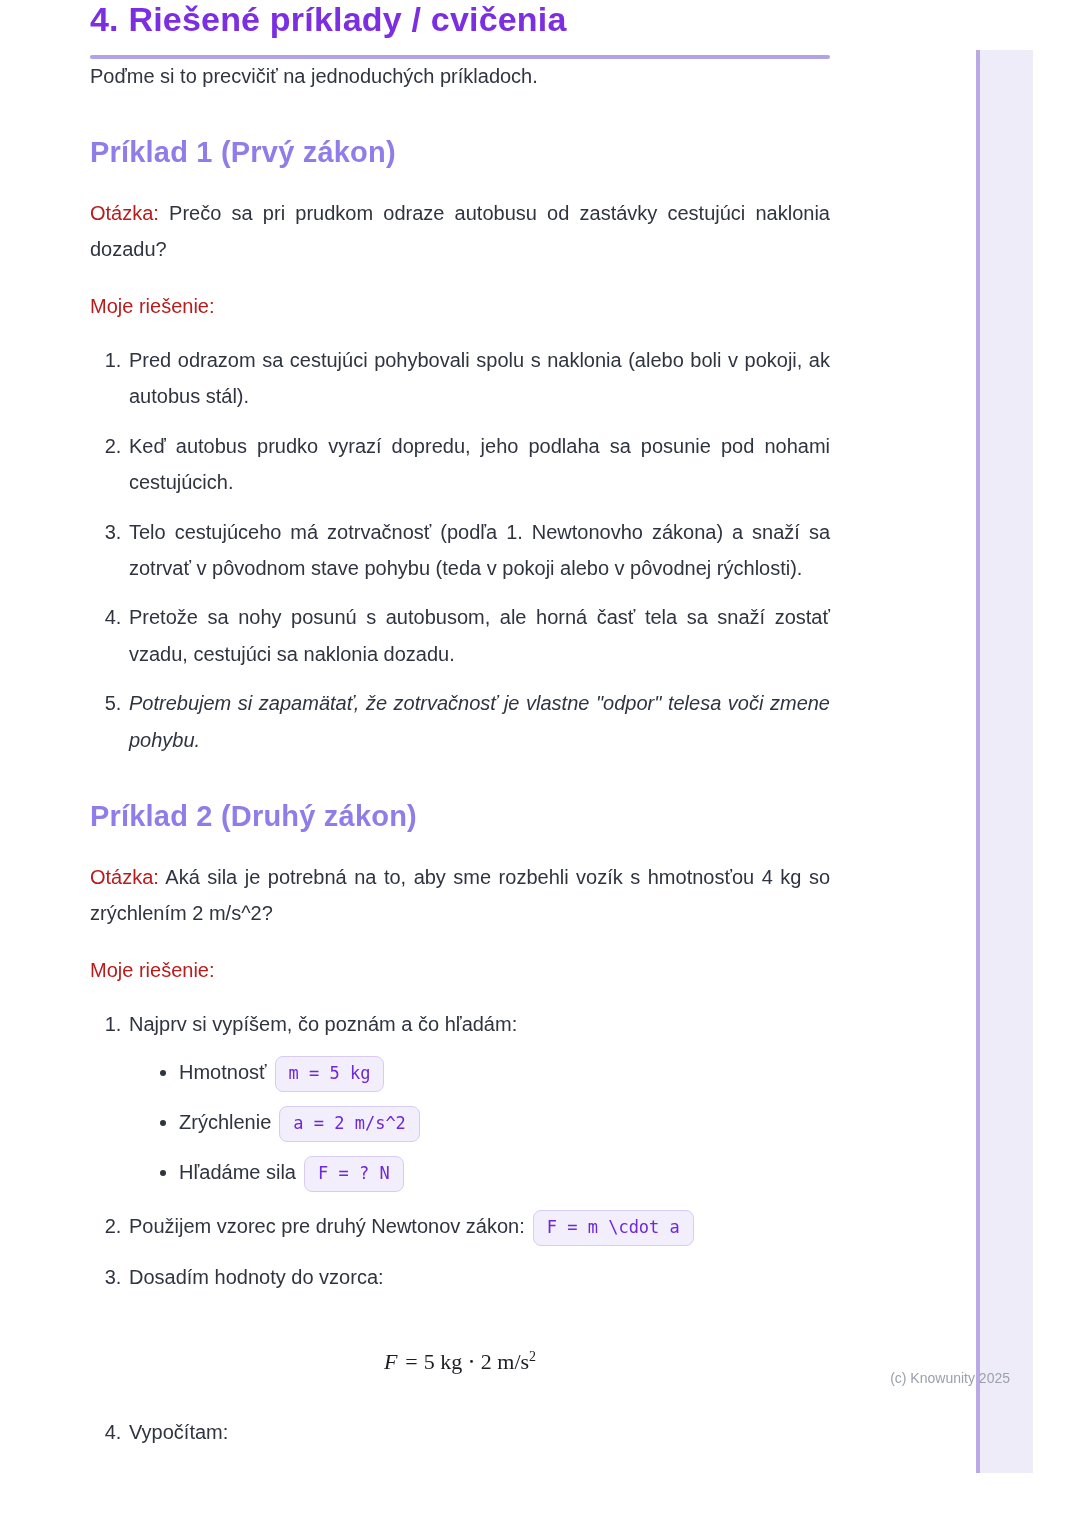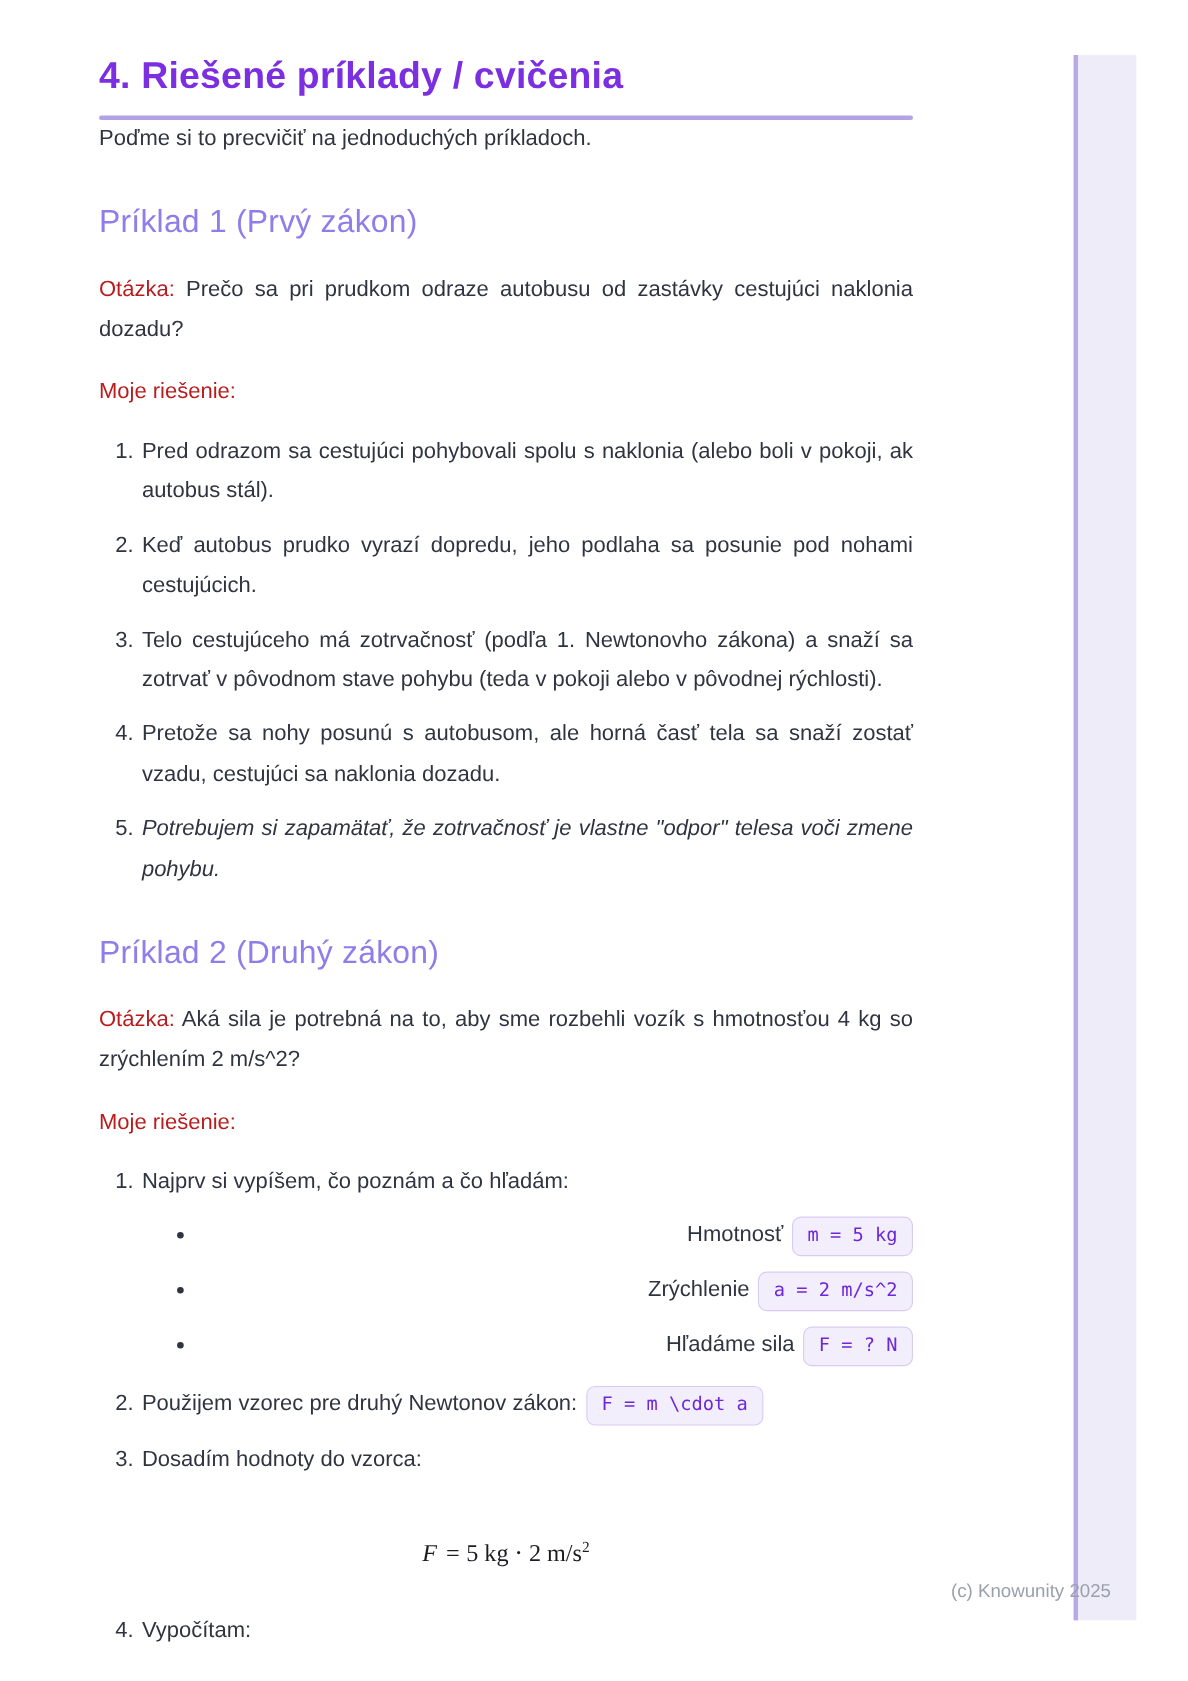--- a/index.html
+++ b/index.html
@@ -8,46 +8,45 @@
     width: 1080px; height: 1528px;
     position: relative; overflow: hidden;
     font-family: "Liberation Sans", "DejaVu Sans", sans-serif;
     color: #2f3440;
   }
   .content {
     position: absolute; left: 90px; top: 0;
     width: 740px;
   }
   h1 {
-    margin-top: 50px;
     font-size: 34px; font-weight: 700; line-height: 1.15;
     color: #7b2fe0; letter-spacing: 0.2px;
   }
   .title-rule {
     margin-top: 16px;
     height: 4px; width: 100%;
     background: #b2a3e6; border: none; border-radius: 2px;
   }
   .intro { font-size: 20px; line-height: 1.75; }
   h2 {
     margin-top: 42px;
-    font-size: 29px; font-weight: 400;
+    font-size: 29px; font-weight: 700;
     color: #8f7de9; letter-spacing: 0.2px;
   }
   .qa { margin-top: 26px; font-size: 20px; line-height: 1.8; text-align: justify; }
   .qa strong, .solution-label strong { font-weight: 400; color: #b91c1c; }
   .solution-label { margin-top: 28px; font-size: 20px; }
   ol.steps {
     margin-top: 24px; padding-left: 37px;
     font-size: 20px; line-height: 1.82;
   }
   ol.steps > li { margin-bottom: 13px; text-align: justify; padding-left: 2px; }
   .em { font-style: italic; }
   ul.knowns { margin: 12px 0 16px; padding-left: 30px; list-style: disc; }
-  ul.knowns > li { margin-bottom: 12px; text-align: right; margin-left: 20px; }
+  ul.knowns > li { margin-bottom: 12px; text-align: left; margin-left: 20px; }
   .chip {
     display: inline-block;
     margin-left: 8px; padding: 5px 13px 6px;
     background: #f2eefb;
     border: 1.5px solid #d8ccf2;
     border-radius: 8px;
     font-family: "DejaVu Sans Mono", "Liberation Mono", monospace;
     font-size: 17px; line-height: 1.35;
     color: #6d28d9;
     white-space: pre;
@@ -65,22 +64,22 @@
   .side-strip {
     position: absolute;
     left: 976px; top: 50px;
     width: 57px; height: 1423px;
     background: #efecfa;
     border-left: 4px solid #bba9e6;
     z-index: 1;
   }
   .copyright {
     position: absolute;
-    top: 1437px; right: 70px;
-    font-size: 17px; color: #9aa0ac;
+    top: 1370px; right: 70px;
+    font-size: 14px; color: #9aa0ac;
     z-index: 2;
   }
 </style>
 </head>
 <body>
 
 <div class="content">
 
   <h1>4. Riešené príklady / cvičenia</h1>
   <div class="title-rule"></div>

